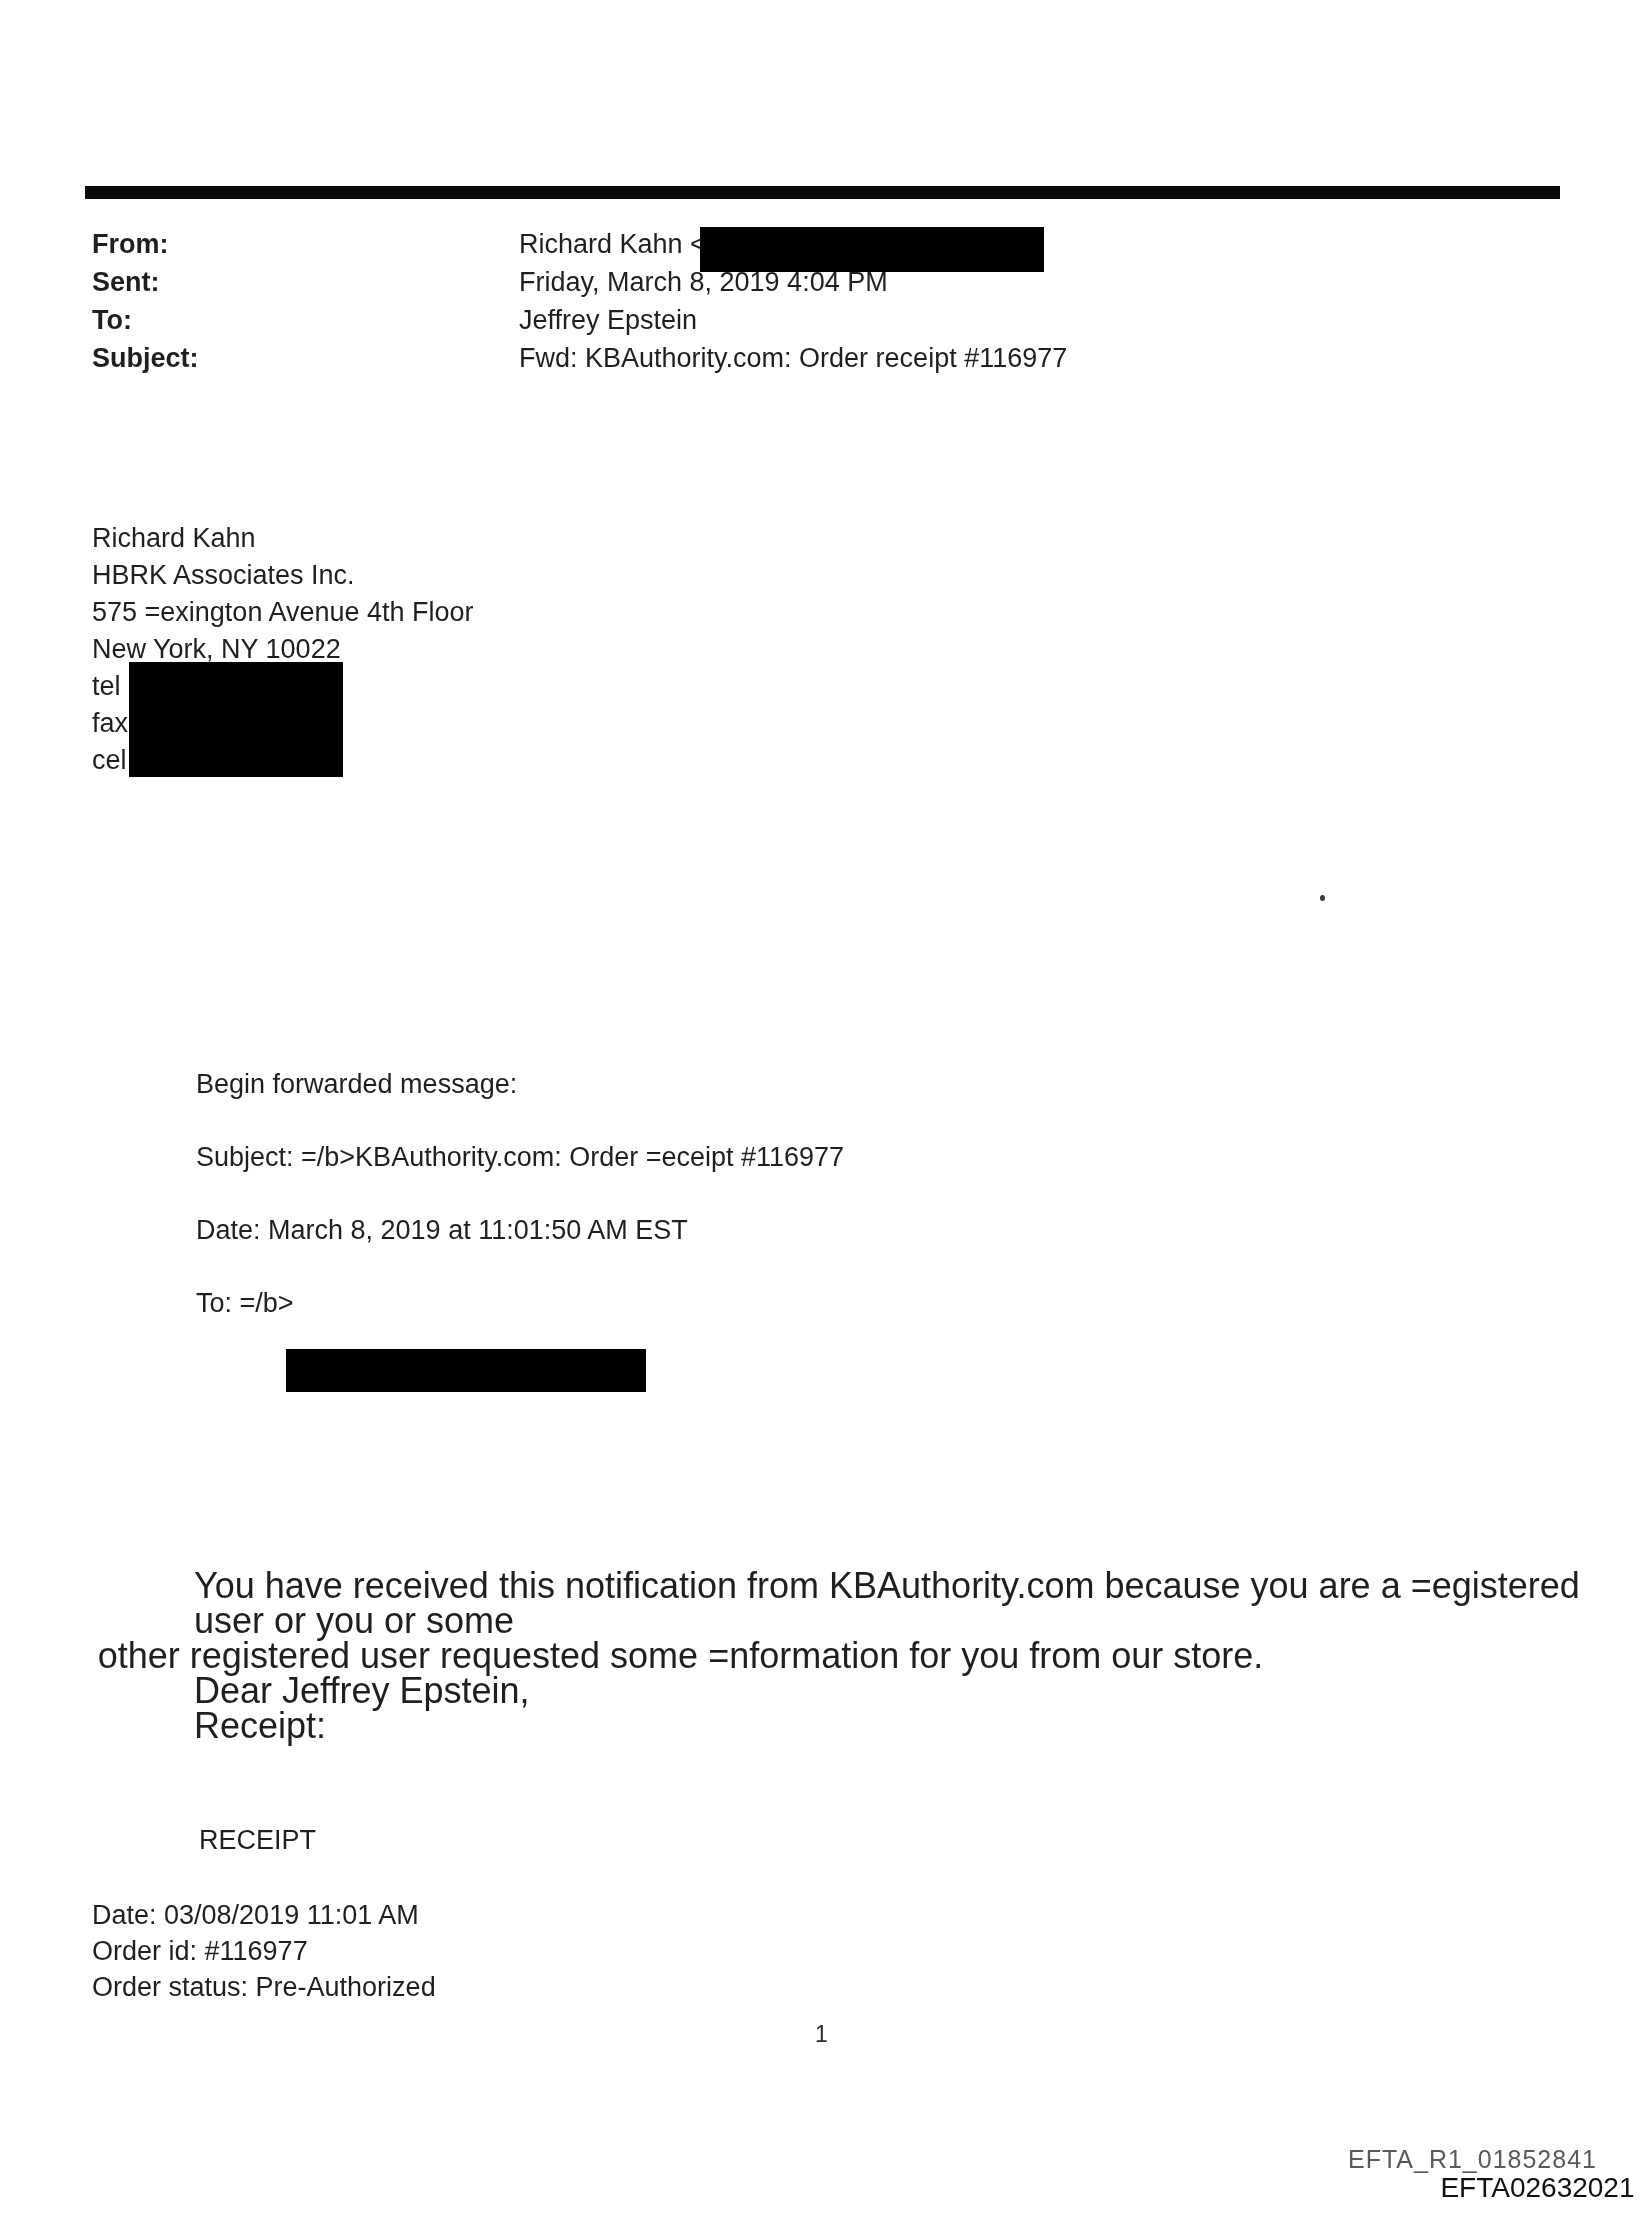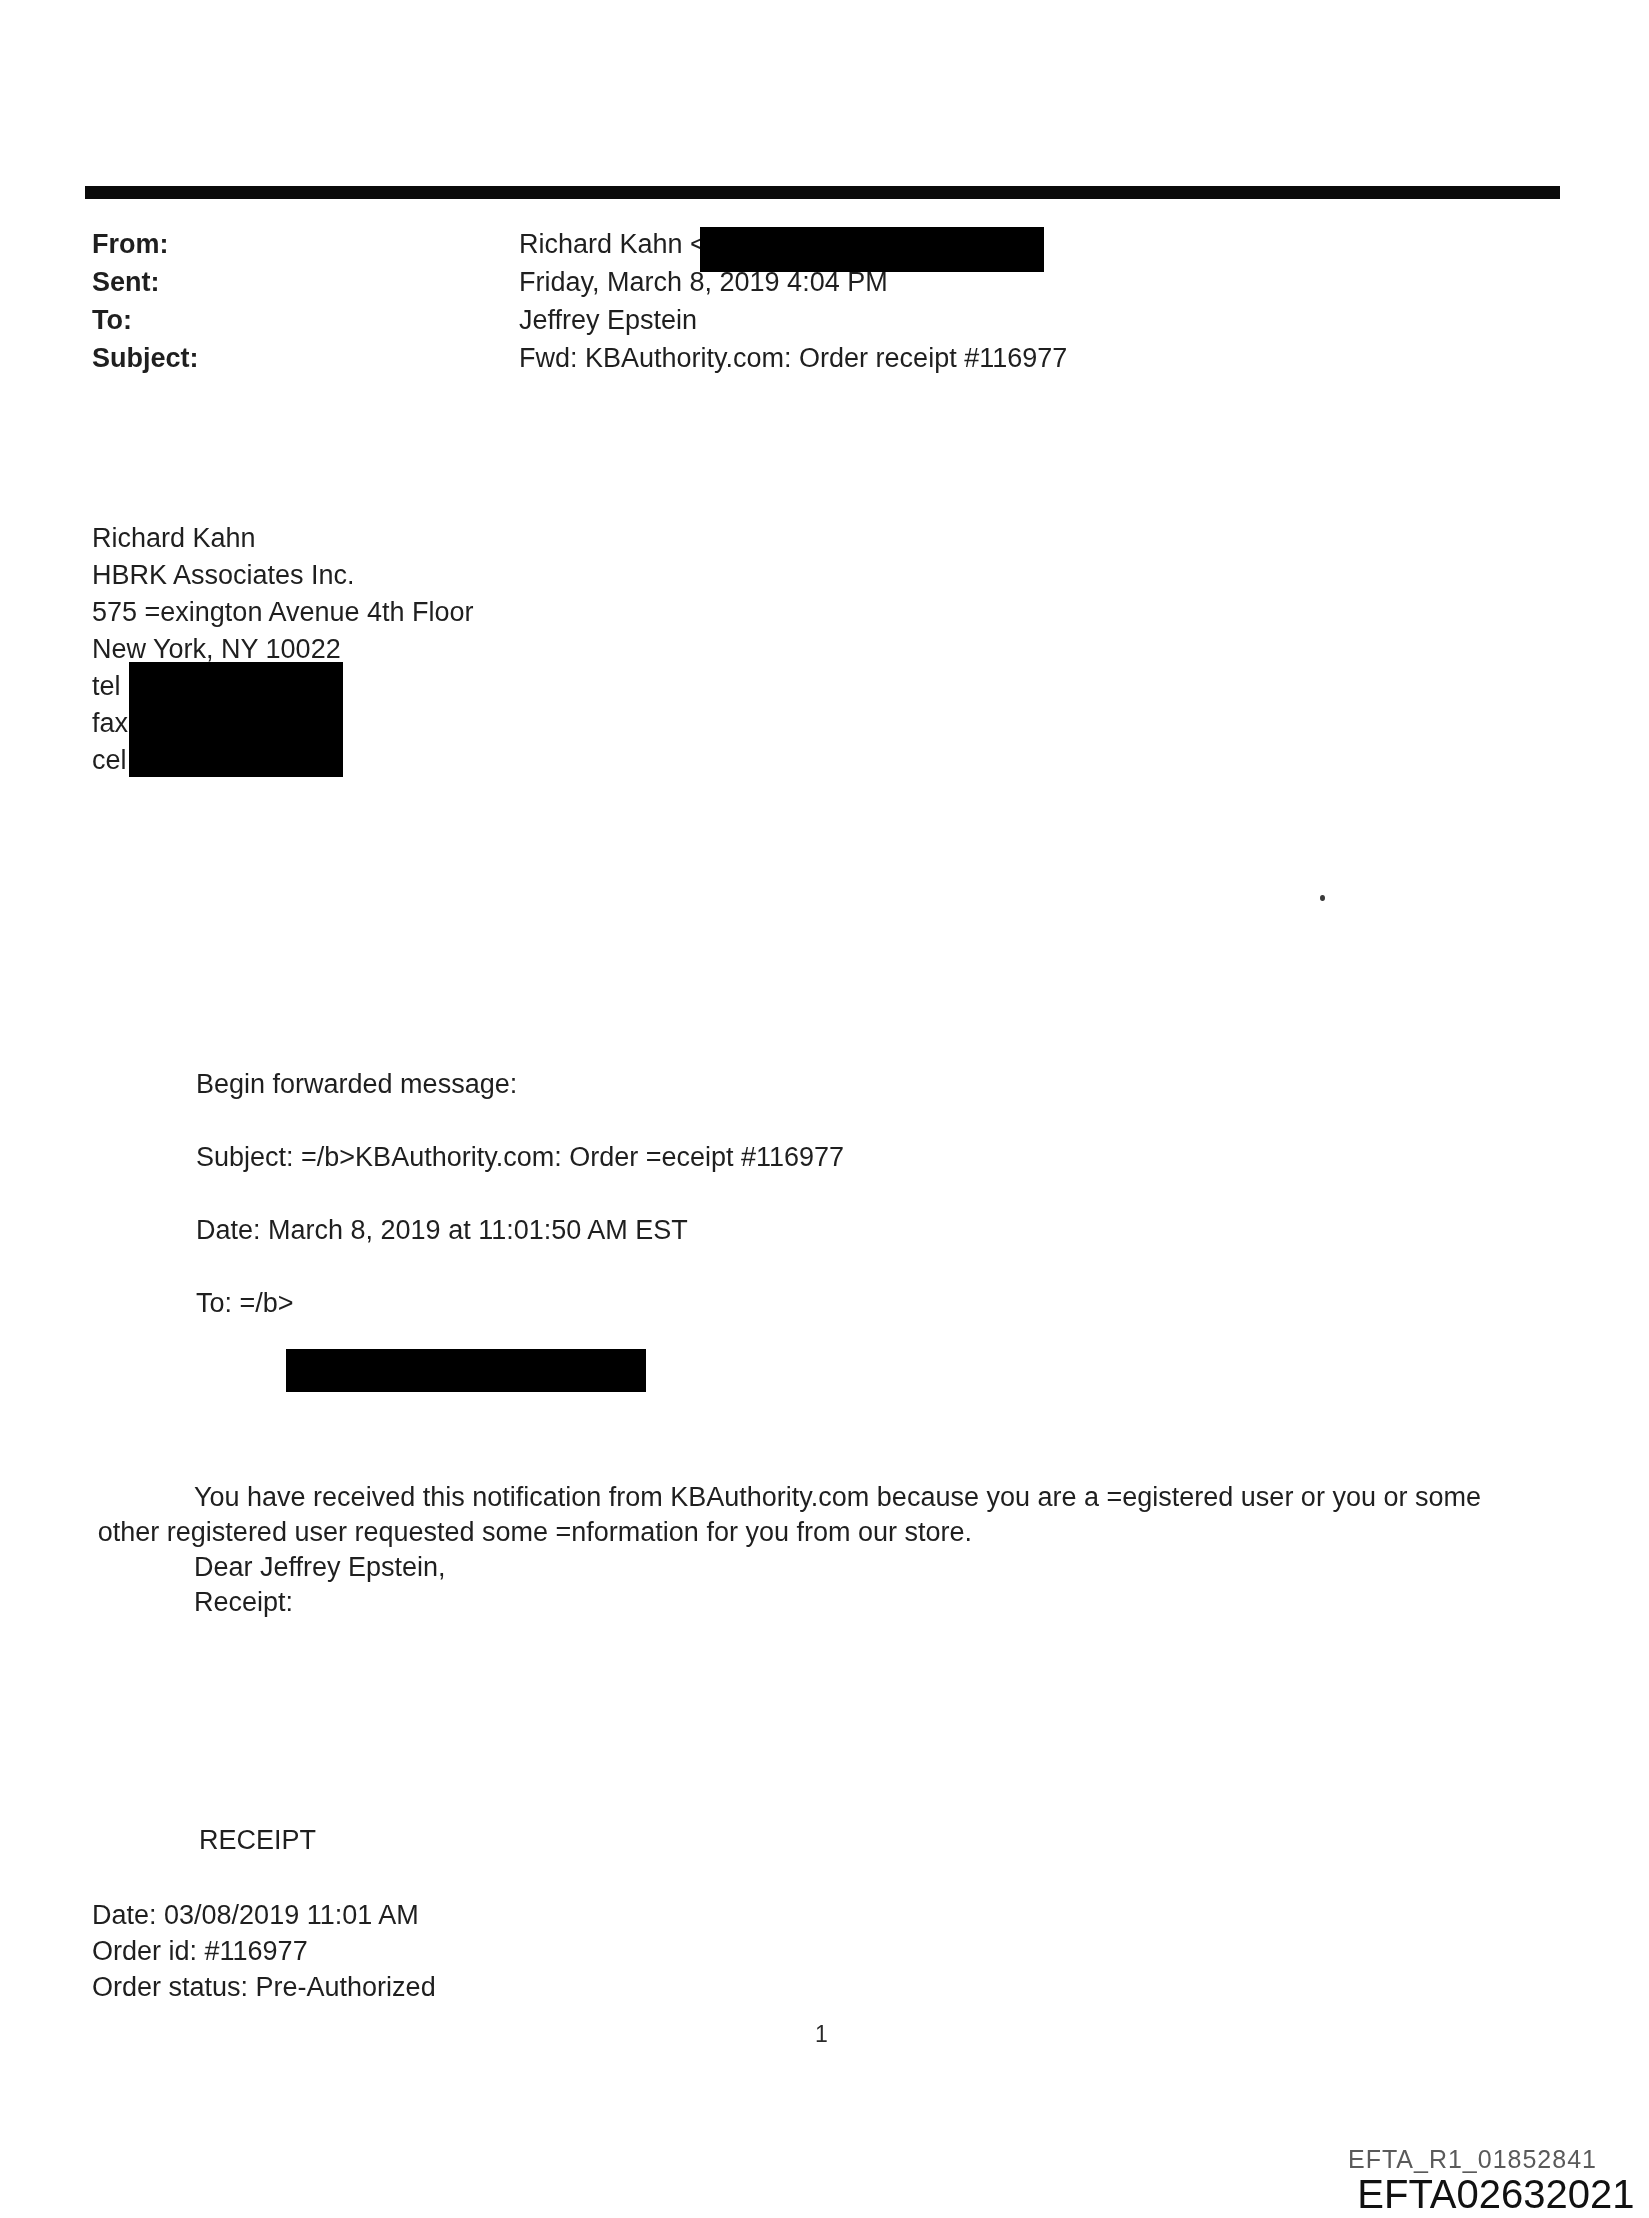--- a/index.html
+++ b/index.html
@@ -51,22 +51,22 @@
     border-radius: 50%;
   }
   .fwd {
     position: absolute;
     left: 196px; top: 1036px;
     font-size: 27px;
     line-height: 73px;
   }
   .para {
     position: absolute;
-    left: 92px; top: 1468px;
-    font-size: 27px;
+    left: 92px; top: 1556px;
+    font-size: 36px;
     line-height: 35px;
   }
   .para .ind  { padding-left: 102px; }
   .para .cont { padding-left: 5.8px; }
   .receipt-heading {
     position: absolute;
     left: 199px; top: 1813px;
     font-size: 27px;
   }
   .order {
@@ -85,21 +85,21 @@
     position: absolute;
     right: 53px; top: 2133px;
     font-size: 25px;
     color: #5a5a5a;
     letter-spacing: 1px;
     text-align: right;
   }
   .bates-2 {
     position: absolute;
     right: 15.5px; top: 2160px;
-    font-size: 40px;
+    font-size: 28px;
     color: #111111;
   }
 </style>
 </head>
 <body>
 
 <div class="page">
 
   <div class="top-rule"></div>
 

